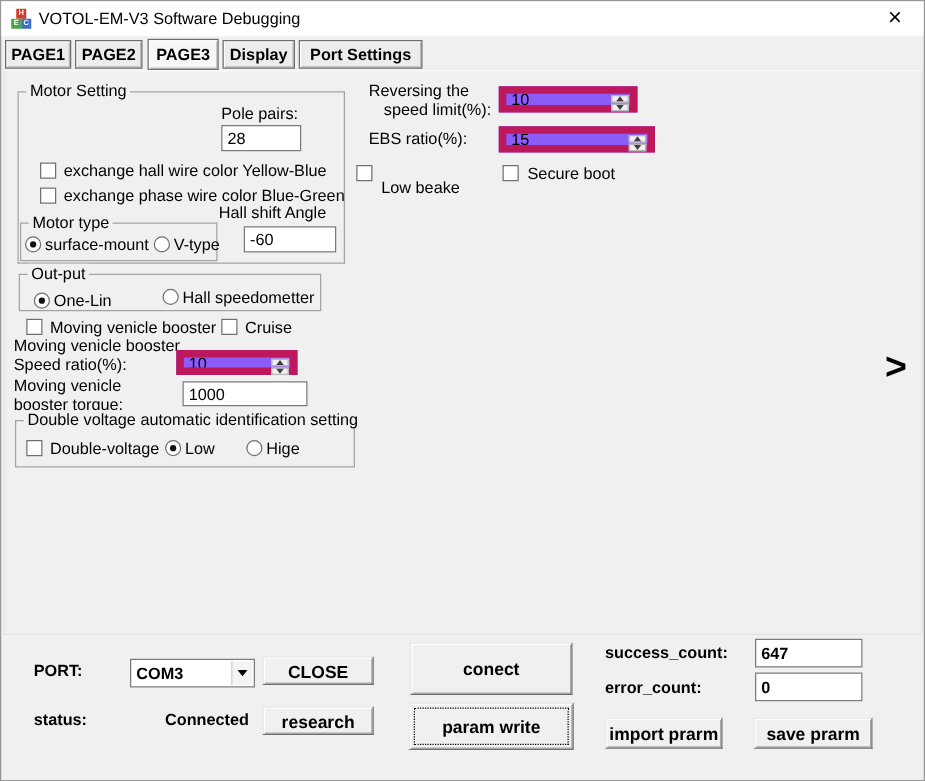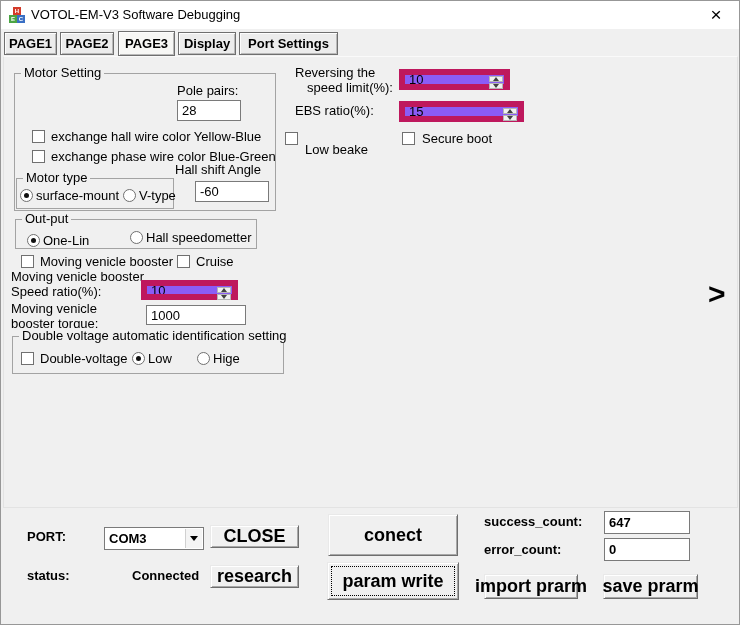--- a/index.html
+++ b/index.html
@@ -52,21 +52,21 @@
   .combo { position:absolute; background:#fff; border:1px solid #7a7a7a; }
   .combo .val { position:absolute; left:4px; top:3px; font-weight:bold; font-size:13px; }
   .combo .dd { position:absolute; right:1px; top:1px; bottom:1px; width:17px; background:#f4f4f4;
                border-left:1px solid #d0d0d0; display:flex; align-items:center; justify-content:center; }
   .tri-dd { width:0; height:0; border-left:4px solid transparent; border-right:4px solid transparent; border-top:5px solid #000; }
 
   .btn { position:absolute; background:#f0f0f0;
          border:1px solid; border-color:#e9e9e9 #6e6e6e #6e6e6e #e9e9e9;
          box-shadow: inset 1px 1px 0 #ffffff, inset -1px -1px 0 #a8a8a8;
          display:flex; align-items:center; justify-content:center;
-         font-weight:bold; font-size:18px; white-space:nowrap; cursor:default; }
+         font-weight:bold; font-size:14px; white-space:nowrap; cursor:default; }
   .btn.focused { outline:1px dotted #000; outline-offset:-5px; }
 
   .expand { position:absolute; font-size:30px; font-weight:700; line-height:30px; }
 </style>
 </head>
 <body>
 
 <div class="window">
 
   <div class="titlebar">

